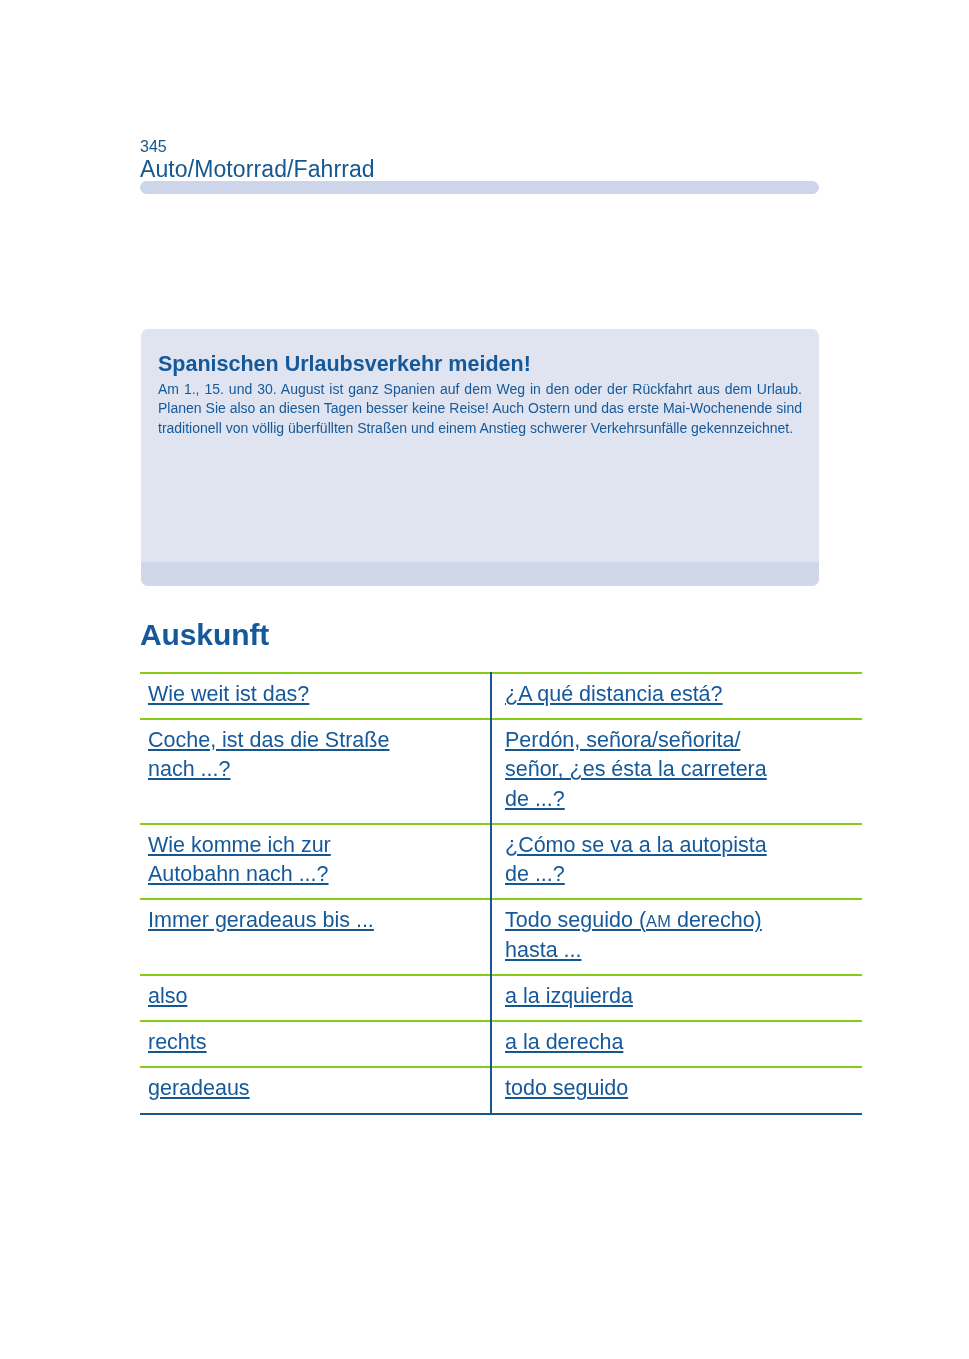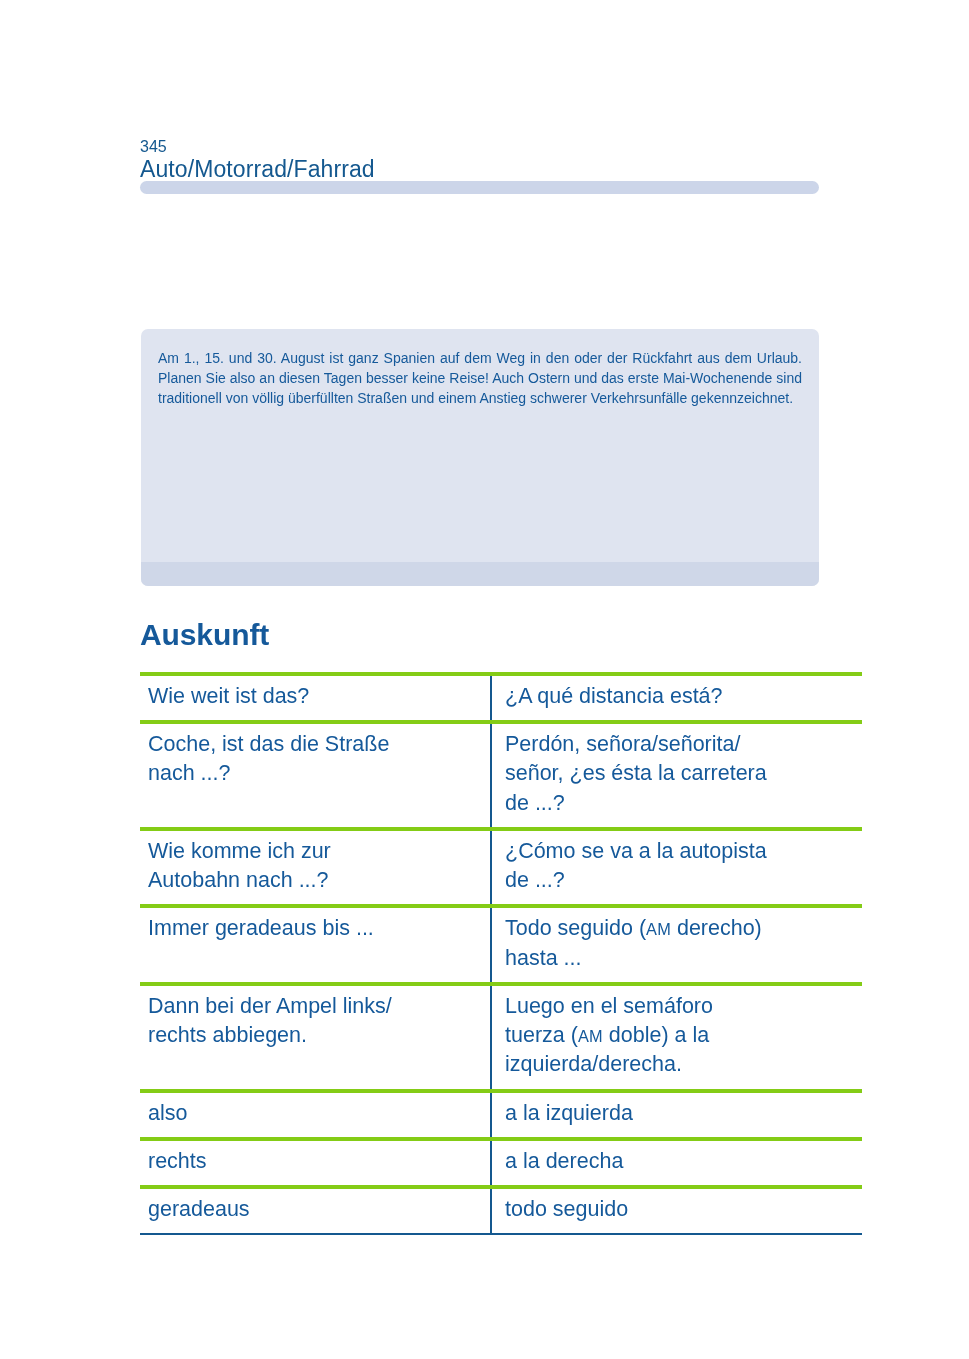--- a/index.html
+++ b/index.html
@@ -134,21 +134,22 @@
   
   .phrase-table {
     position: absolute;
     top: 672px;
     left: 0;
     width: 679px;
     border-collapse: collapse;
     table-layout: fixed;
   }
   .phrase-table tr {
-    border-top: 4px solid #84cc16;
+    border-top: 2px solid #84cc16;
+    text-decoration: underline;
   }
   .phrase-table tr:last-child {
     border-bottom: 2px solid #14588f;
   }
   .phrase-table td {
     vertical-align: top;
     font-size: 21.5px;
     font-weight: 400;
     line-height: 1.36;
     color: #15599a;
@@ -175,20 +176,21 @@
 
   <div class="running-head">
     <span>345</span>
     <span class="running-title">Auto/Motorrad/Fahrrad</span>
   </div>
 
   <div class="head-rule"></div>
 
 
   <div class="info-box">
+    <div class="info-title">Spanischen Urlaubsverkehr meiden!</div>
     <p class="info-text">Am 1., 15. und 30. August ist ganz Spanien auf dem Weg in den oder der Rückfahrt aus dem Urlaub. Planen Sie also an diesen Tagen besser keine Reise! Auch Ostern und das erste Mai-Wochenende sind traditionell von völlig überfüllten Straßen und einem Anstieg schwerer Verkehrsunfälle gekennzeichnet.</p>
   </div>
 
   <div class="section-headings">
     <div class="section-heading col-de">Auskunft</div>
   </div>
 
   <table class="phrase-table">
     <tbody>
       <tr>
@@ -207,27 +209,20 @@
 Autobahn nach ...?</td>
         <td class="cell-es">¿Cómo se va a la autopista
 de ...?</td>
       </tr>
       <tr>
         <td class="cell-de">Immer geradeaus bis ...</td>
         <td class="cell-es">Todo seguido (<span class="sc">AM</span> derecho)
 hasta ...</td>
       </tr>
       <tr>
-        <td class="cell-de">Dann bei der Ampel links/
-rechts abbiegen.</td>
-        <td class="cell-es">Luego en el semáforo
-tuerza (<span class="sc">AM</span> doble) a la
-izquierda/derecha.</td>
-      </tr>
-      <tr>
         <td class="cell-de">also</td>
         <td class="cell-es">a la izquierda</td>
       </tr>
       <tr>
         <td class="cell-de">rechts</td>
         <td class="cell-es">a la derecha</td>
       </tr>
       <tr>
         <td class="cell-de">geradeaus</td>
         <td class="cell-es">todo seguido</td>

